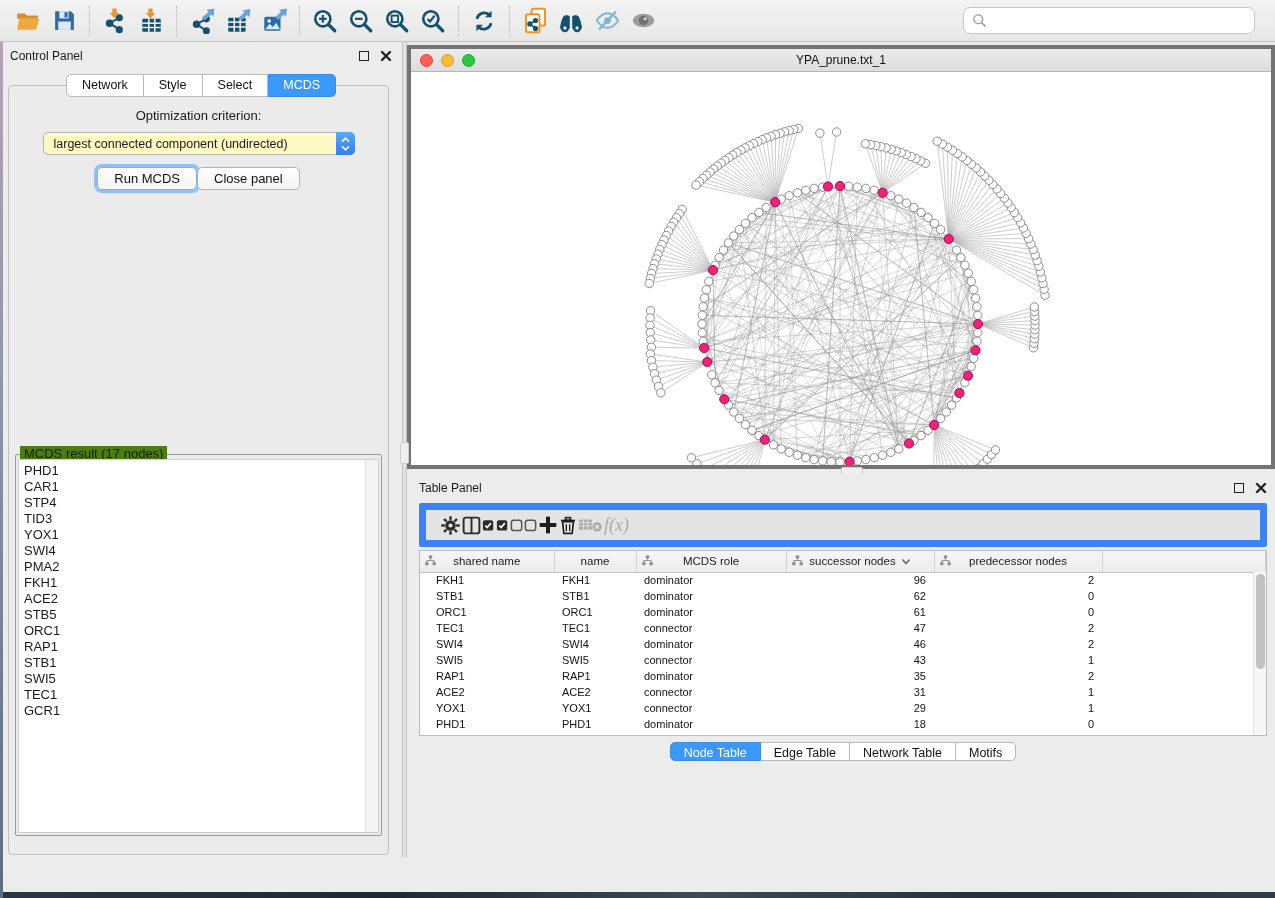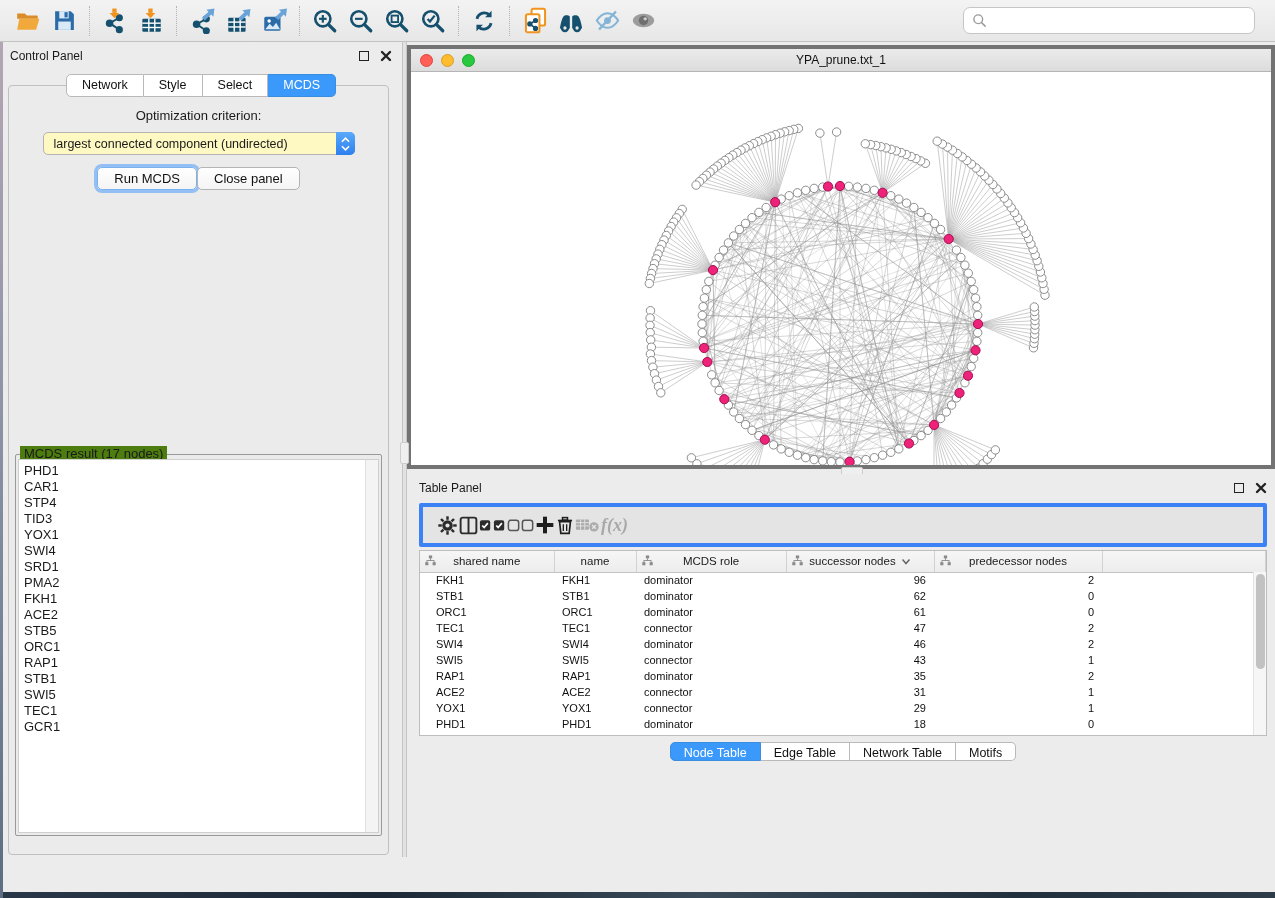--- a/index.html
+++ b/index.html
@@ -77,22 +77,22 @@
   .light.red { background:#ff5f57; border:1px solid #e0443e; }
   .light.yellow { background:#febc2e; border:1px solid #d89e24; }
   .light.green { background:#28c840; border:1px solid #1aab29; }
   .net-title .nt-text { position:absolute; left:0; right:0; text-align:center; font-size:12px; color:#111; }
   .net-canvas { flex:1; background:#fff; position:relative; overflow:hidden; }
 
   
   .table-panel { flex:1; background:#ececec; position:relative; padding:4px 8px 0 12px; }
   .tp-head { height:20px; display:flex; align-items:center; font-size:12px; }
   .tp-head .ph-title { flex:1; }
-  .tp-toolbar { height:44px; margin-top:5px; background:#e4e4e4; border:4px solid #3b82f6; border-radius:2px;
-                display:flex; align-items:center; padding:0 14px;font-weight:bold; }
+  .tp-toolbar { height:44px; margin-top:5px; background:#e4e4e4; border:7px solid #3b82f6; border-radius:2px;
+                display:flex; align-items:center; padding:0 14px; }
   .tp-toolbar .ticon { display:flex; align-items:center; justify-content:center; }
   .fx-label { font-family:"Liberation Serif", serif; font-style:italic; font-size:18px; color:#a9a9a9; }
 
   .tbl-wrap { margin-top:3px; background:#fff; border:1px solid #bdbdbd; height:186px; position:relative; overflow:hidden; }
   table.datatable { border-collapse:collapse; table-layout:fixed; width:100%; }
   table.datatable th { height:21px; background:linear-gradient(#f6f6f6,#ececec); border-bottom:1px solid #c4c4c4;
                        border-right:1px solid #d2d2d2; font-size:11.5px; font-weight:normal; position:relative; }
   table.datatable th .th-inner { display:flex; align-items:center; justify-content:center; gap:5px; padding:0 4px; }
   table.datatable th .tree-ic { position:absolute; left:5px; top:4px; }
   table.datatable td { height:16px; font-size:11px; padding:0 8px; white-space:nowrap; overflow:hidden; color:#111; }
@@ -323,21 +323,20 @@
         <div class="group-box">
           <span class="group-legend">MCDS result (17 nodes)</span>
           <div class="result-list">
             <ul id="mcds-list">
                 <li>PHD1</li>
                 <li>CAR1</li>
                 <li>STP4</li>
                 <li>TID3</li>
                 <li>YOX1</li>
                 <li>SWI4</li>
-                <li>SRD1</li>
                 <li>PMA2</li>
                 <li>FKH1</li>
                 <li>ACE2</li>
                 <li>STB5</li>
                 <li>ORC1</li>
                 <li>RAP1</li>
                 <li>STB1</li>
                 <li>SWI5</li>
                 <li>TEC1</li>
                 <li>GCR1</li>

